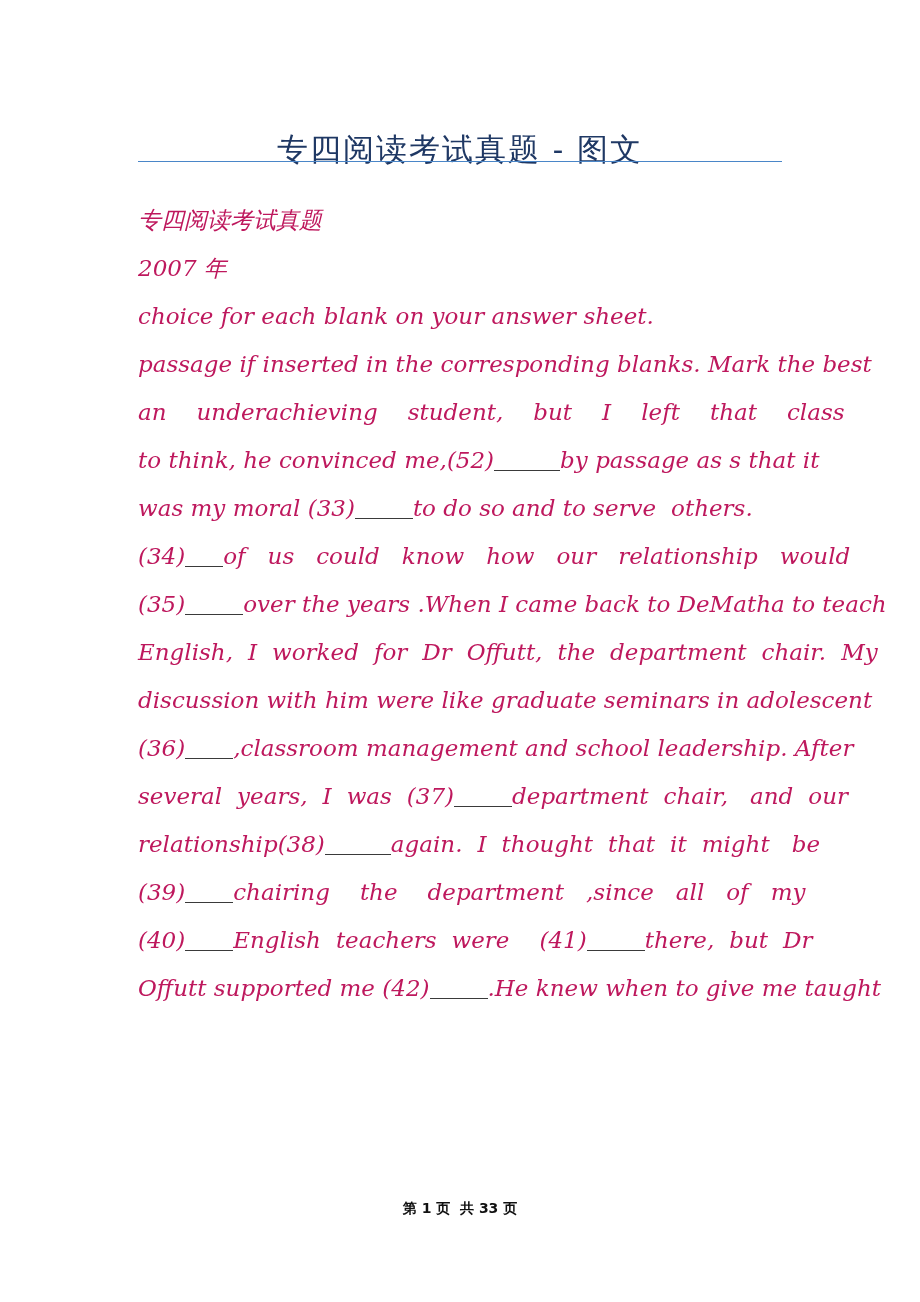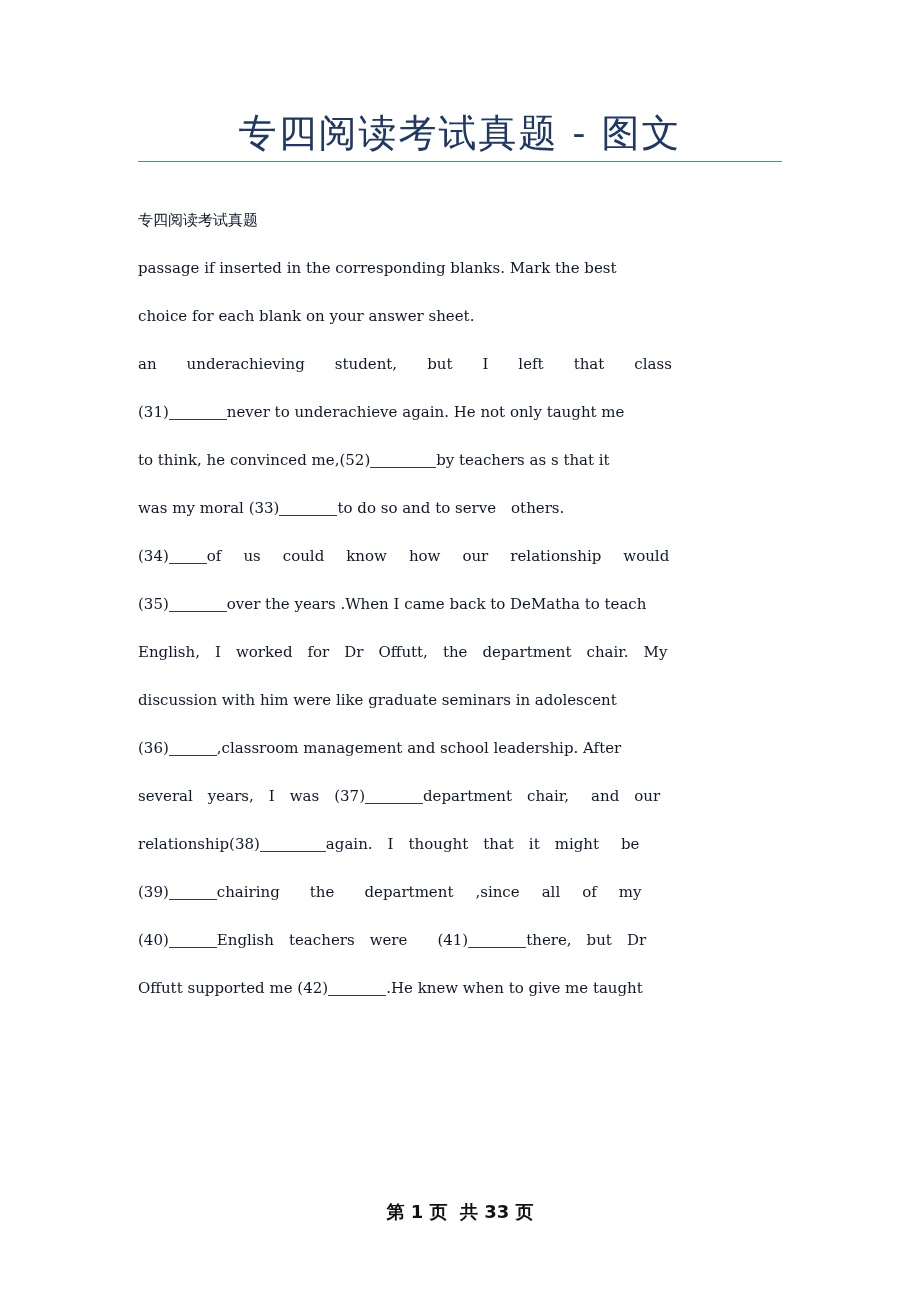--- a/index.html
+++ b/index.html
@@ -22,25 +22,25 @@
     height: 1302px;
     box-sizing: border-box;
     background: #ffffff;
     overflow: hidden;
   }
 
   
   .doc-title {
     position: absolute;
     left: 0;
-    top: 112px;
+    top: 128px;
     width: 920px;
     text-align: center;
     font-family: "DejaVu Serif", "Liberation Serif", serif;
-    font-size: 38px;
+    font-size: 31px;
     line-height: 42px;
     letter-spacing: 2px;
     color: #1F3864;
     white-space: pre;
   }
 
   .title-rule {
     position: absolute;
     left: 138px;
     top: 161px;
@@ -52,27 +52,28 @@
   
   .body-block {
     position: absolute;
     left: 138px;
     top: 196px;
     width: 644px;
   }
 
   .tline {
     font-family: "DejaVu Serif", "Liberation Serif", serif;
-    font-size: 15px;
+    font-size: 23px;
     line-height: 48px;
     height: 48px;
-    color: #0f172a;
+    color: #be185d;
     white-space: pre;
     letter-spacing: 0;
     overflow: visible;
+    font-style: italic;
   }
 
   
   .tline.j {
     white-space: pre;
   }
 
   .tline .seg { display: inline; }
   .sp3 { display: inline-block; width: 15px; }
   .sp4 { display: inline-block; width: 22px; }
@@ -95,49 +96,49 @@
   }
 
   
   .footer {
     position: absolute;
     left: 0;
     top: 1200px;
     width: 920px;
     text-align: center;
     font-family: "DejaVu Sans", "Liberation Sans", sans-serif;
-    font-size: 18px;
+    font-size: 14px;
     font-weight: bold;
     color: #111111;
     white-space: pre;
   }
 </style>
 </head>
 <body>
 
 <div class="page">
 
   <div class="doc-title">专四阅读考试真题 - 图文</div>
 
   <div class="title-rule"></div>
 
   <div class="body-block">
 
     <div class="tline cjk">专四阅读考试真题</div>
 
+    <div class="tline cjk">2007 年</div>
 
+
+    <div class="tline">choice for each blank on your answer sheet.</div>
 
     <div class="tline">passage if inserted in the corresponding blanks. Mark the best</div>
 
-    <div class="tline">choice for each blank on your answer sheet.</div>
-
     <div id="passage-lines">
         <div class="tline j"><span class="seg">an</span><span class="sp5"></span><span class="seg">underachieving</span><span class="sp5"></span><span class="seg">student,</span><span class="sp5"></span><span class="seg">but</span><span class="sp5"></span><span class="seg">I</span><span class="sp5"></span><span class="seg">left</span><span class="sp5"></span><span class="seg">that</span><span class="sp5"></span><span class="seg">class</span></div>
-        <div class="tline j"><span class="seg">(31)</span><span class="blank b-m"></span><span class="seg">never to underachieve again. He not only taught me</span></div>
-        <div class="tline j"><span class="seg">to think, he convinced me,(52)</span><span class="blank b-l"></span><span class="seg">by teachers as s that it</span></div>
+        <div class="tline j"><span class="seg">to think, he convinced me,(52)</span><span class="blank b-l"></span><span class="seg">by passage as s that it</span></div>
         <div class="tline j"><span class="seg">was my moral (33)</span><span class="blank b-m"></span><span class="seg">to do so and to serve</span><span class="sp3"></span><span class="seg">others.</span></div>
         <div class="tline j"><span class="seg">(34)</span><span class="blank b-xs"></span><span class="seg">of</span><span class="sp4"></span><span class="seg">us</span><span class="sp4"></span><span class="seg">could</span><span class="sp4"></span><span class="seg">know</span><span class="sp4"></span><span class="seg">how</span><span class="sp4"></span><span class="seg">our</span><span class="sp4"></span><span class="seg">relationship</span><span class="sp4"></span><span class="seg">would</span></div>
         <div class="tline j"><span class="seg">(35)</span><span class="blank b-m"></span><span class="seg">over the years .When I came back to DeMatha to teach</span></div>
         <div class="tline j"><span class="seg">English,</span><span class="sp3"></span><span class="seg">I</span><span class="sp3"></span><span class="seg">worked</span><span class="sp3"></span><span class="seg">for</span><span class="sp3"></span><span class="seg">Dr</span><span class="sp3"></span><span class="seg">Offutt,</span><span class="sp3"></span><span class="seg">the</span><span class="sp3"></span><span class="seg">department</span><span class="sp3"></span><span class="seg">chair.</span><span class="sp3"></span><span class="seg">My</span></div>
         <div class="tline j"><span class="seg">discussion with him were like graduate seminars in adolescent</span></div>
         <div class="tline j"><span class="seg">(36)</span><span class="blank b-s"></span><span class="seg">,classroom management and school leadership. After</span></div>
         <div class="tline j"><span class="seg">several</span><span class="sp3"></span><span class="seg">years,</span><span class="sp3"></span><span class="seg">I</span><span class="sp3"></span><span class="seg">was</span><span class="sp3"></span><span class="seg">(37)</span><span class="blank b-m"></span><span class="seg">department</span><span class="sp3"></span><span class="seg">chair,</span><span class="sp4"></span><span class="seg">and</span><span class="sp3"></span><span class="seg">our</span></div>
         <div class="tline j"><span class="seg">relationship(38)</span><span class="blank b-l"></span><span class="seg">again.</span><span class="sp3"></span><span class="seg">I</span><span class="sp3"></span><span class="seg">thought</span><span class="sp3"></span><span class="seg">that</span><span class="sp3"></span><span class="seg">it</span><span class="sp3"></span><span class="seg">might</span><span class="sp4"></span><span class="seg">be</span></div>
         <div class="tline j"><span class="seg">(39)</span><span class="blank b-s"></span><span class="seg">chairing</span><span class="sp5"></span><span class="seg">the</span><span class="sp5"></span><span class="seg">department</span><span class="sp4"></span><span class="seg">,since</span><span class="sp4"></span><span class="seg">all</span><span class="sp4"></span><span class="seg">of</span><span class="sp4"></span><span class="seg">my</span></div>
         <div class="tline j"><span class="seg">(40)</span><span class="blank b-s"></span><span class="seg">English</span><span class="sp3"></span><span class="seg">teachers</span><span class="sp3"></span><span class="seg">were</span><span class="sp5"></span><span class="seg">(41)</span><span class="blank b-m"></span><span class="seg">there,</span><span class="sp3"></span><span class="seg">but</span><span class="sp3"></span><span class="seg">Dr</span></div>

